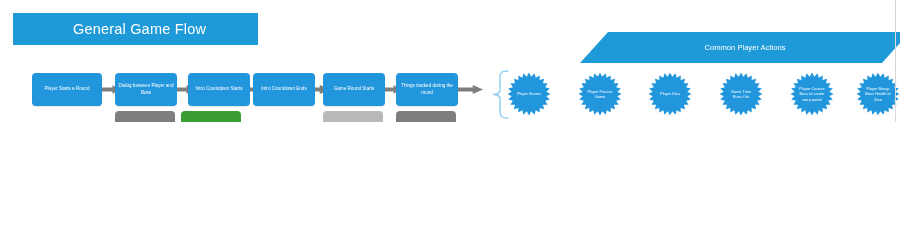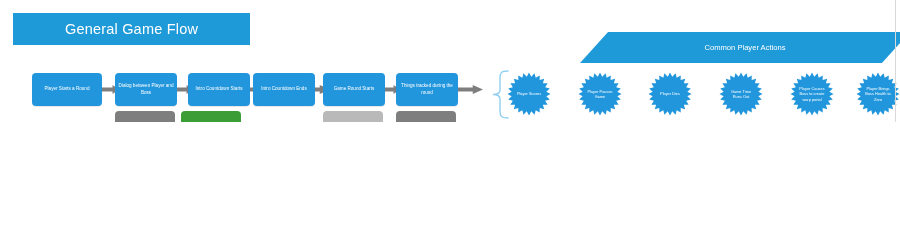--- a/index.html
+++ b/index.html
@@ -11,21 +11,21 @@
   }
   #canvas{position:relative;width:900px;height:122px;background:#fff;overflow:hidden;}
 
   
   .page-edge{position:absolute;top:0;width:1px;height:122px;background:#d8d8d8;}
 
   
   .title-banner{
     position:absolute;left:13px;top:13px;width:237px;height:32px;
     background:#1f9ad8;
-    display:flex;align-items:center;justify-content:center;
+    display:flex;align-items:center;justify-content:center;padding-left:8px;
   }
   .title-banner .title-text{
     color:#ffffff;font-size:14.5px;font-weight:400;letter-spacing:.2px;
     white-space:nowrap;
   }
 
   
   .para-banner{
     position:absolute;left:580px;top:32px;width:330px;height:31px;
     background:#1f9ad8;

